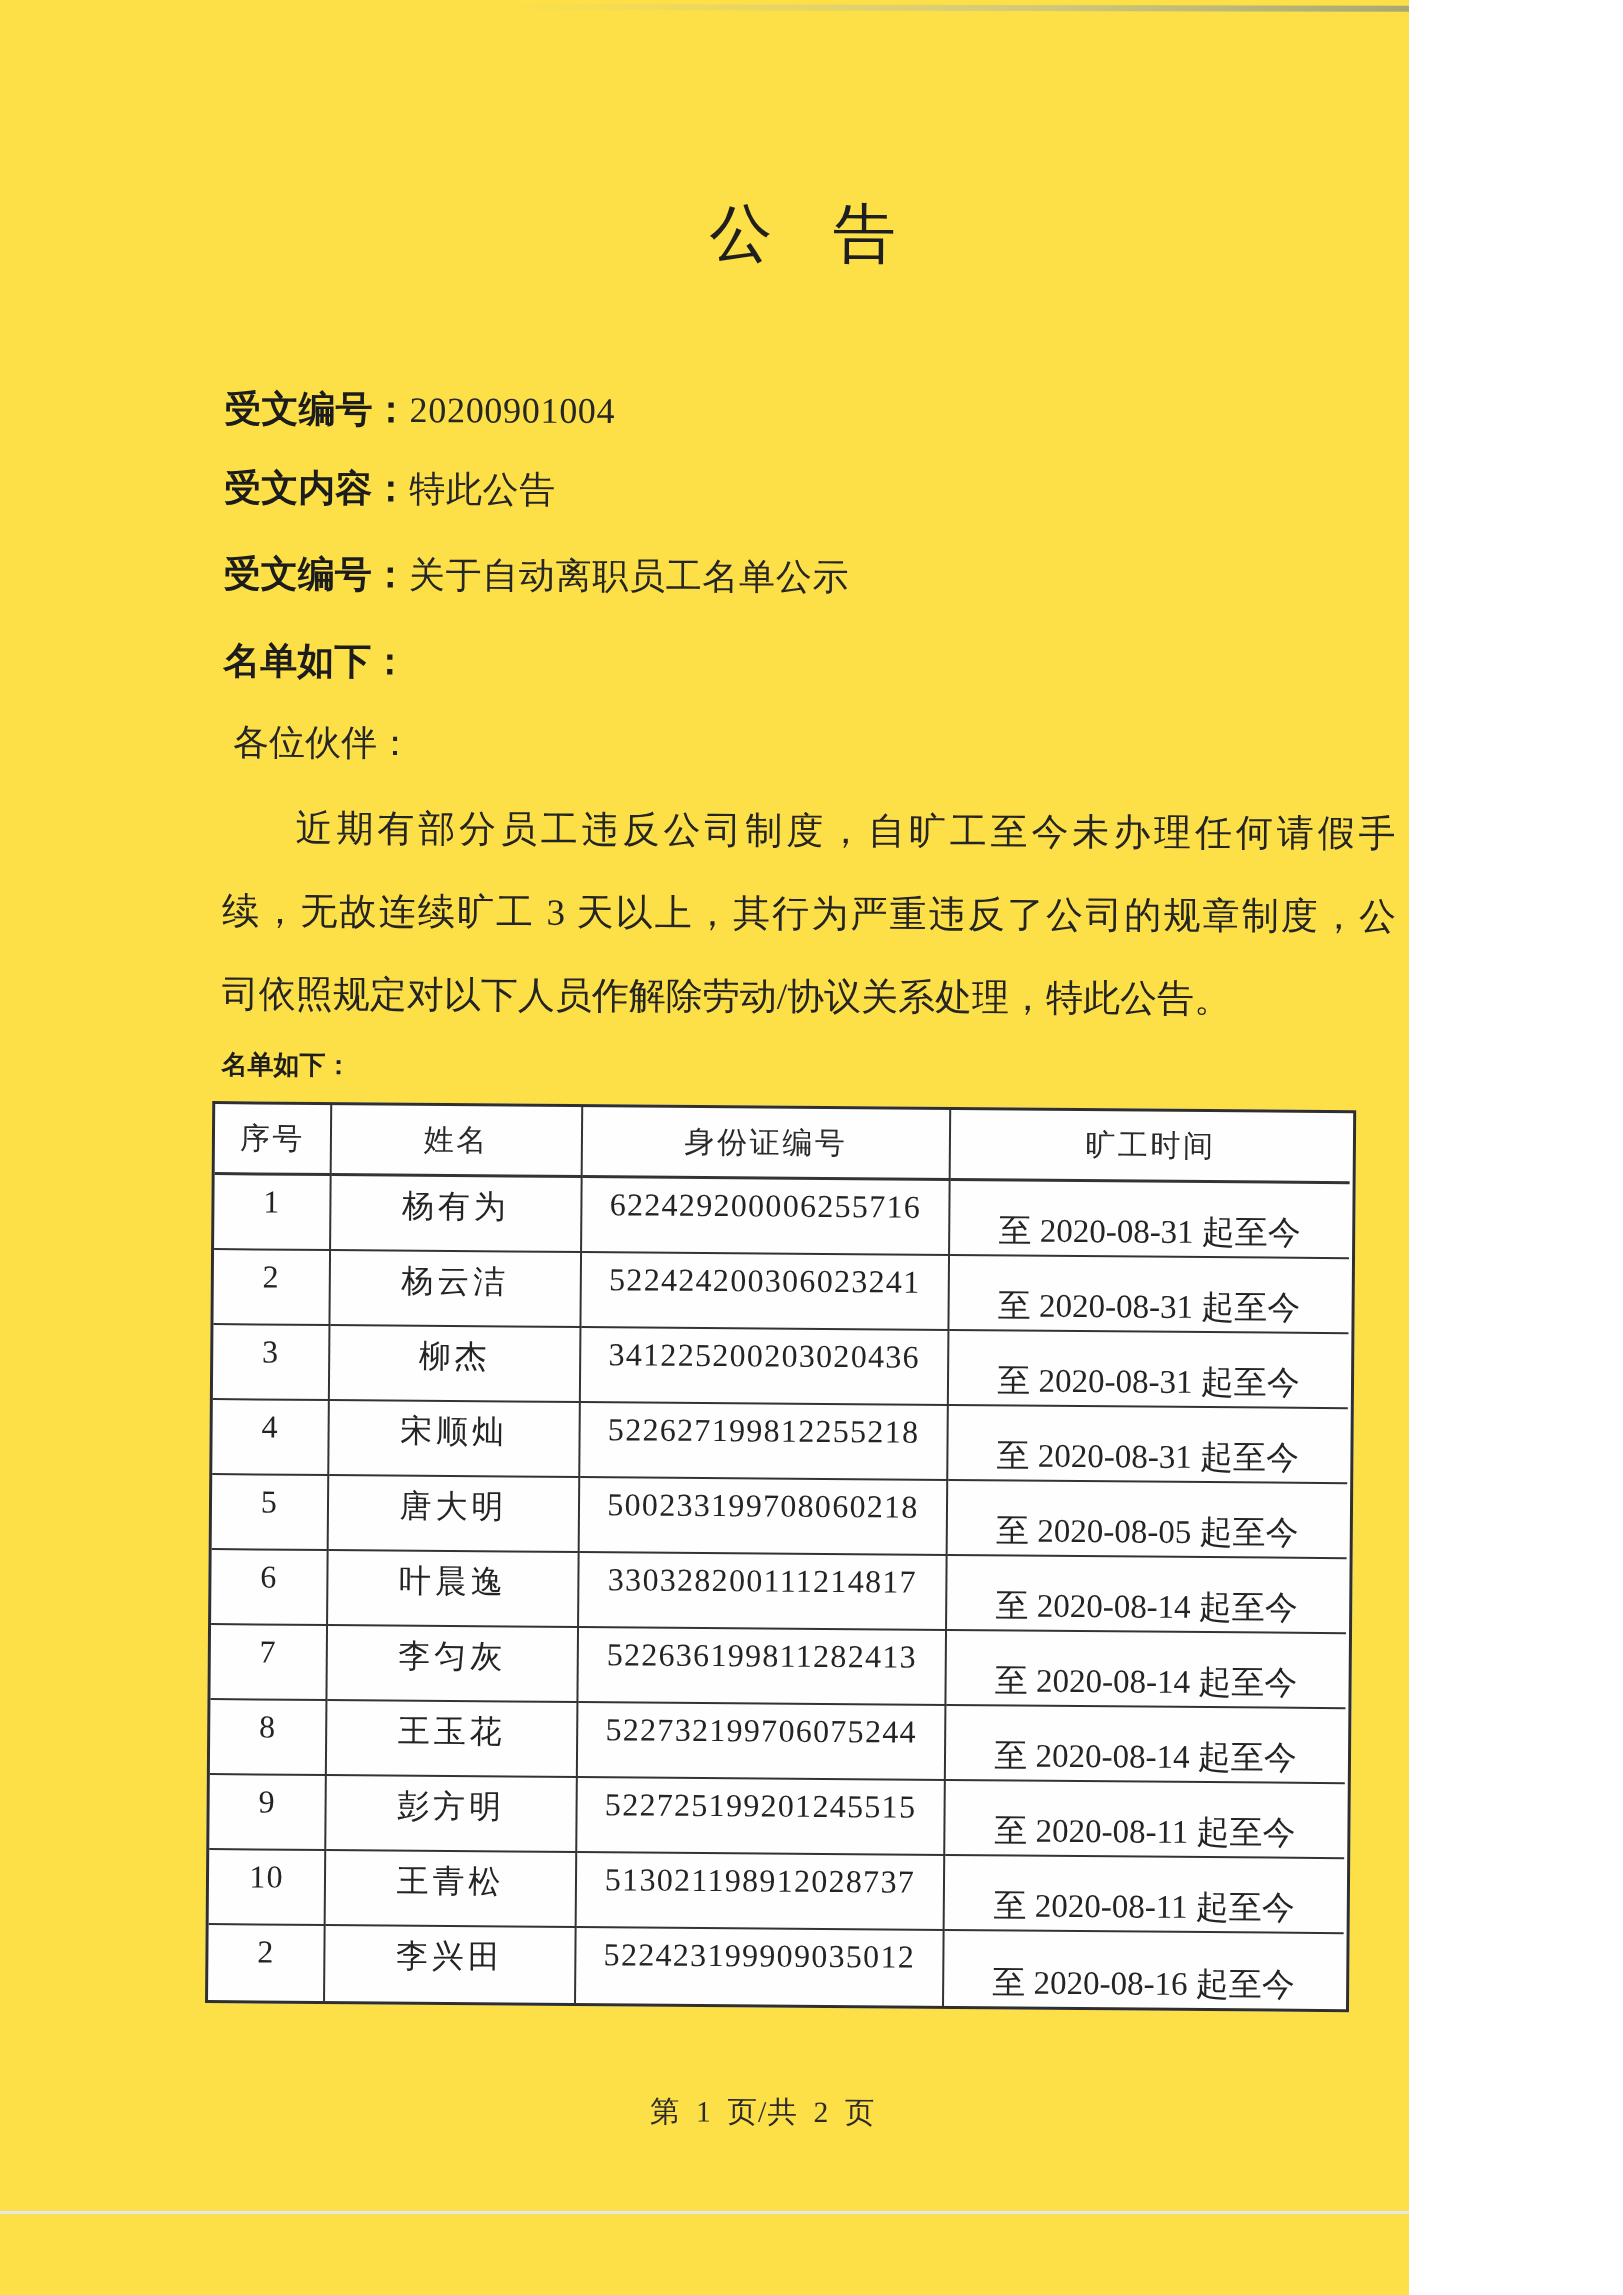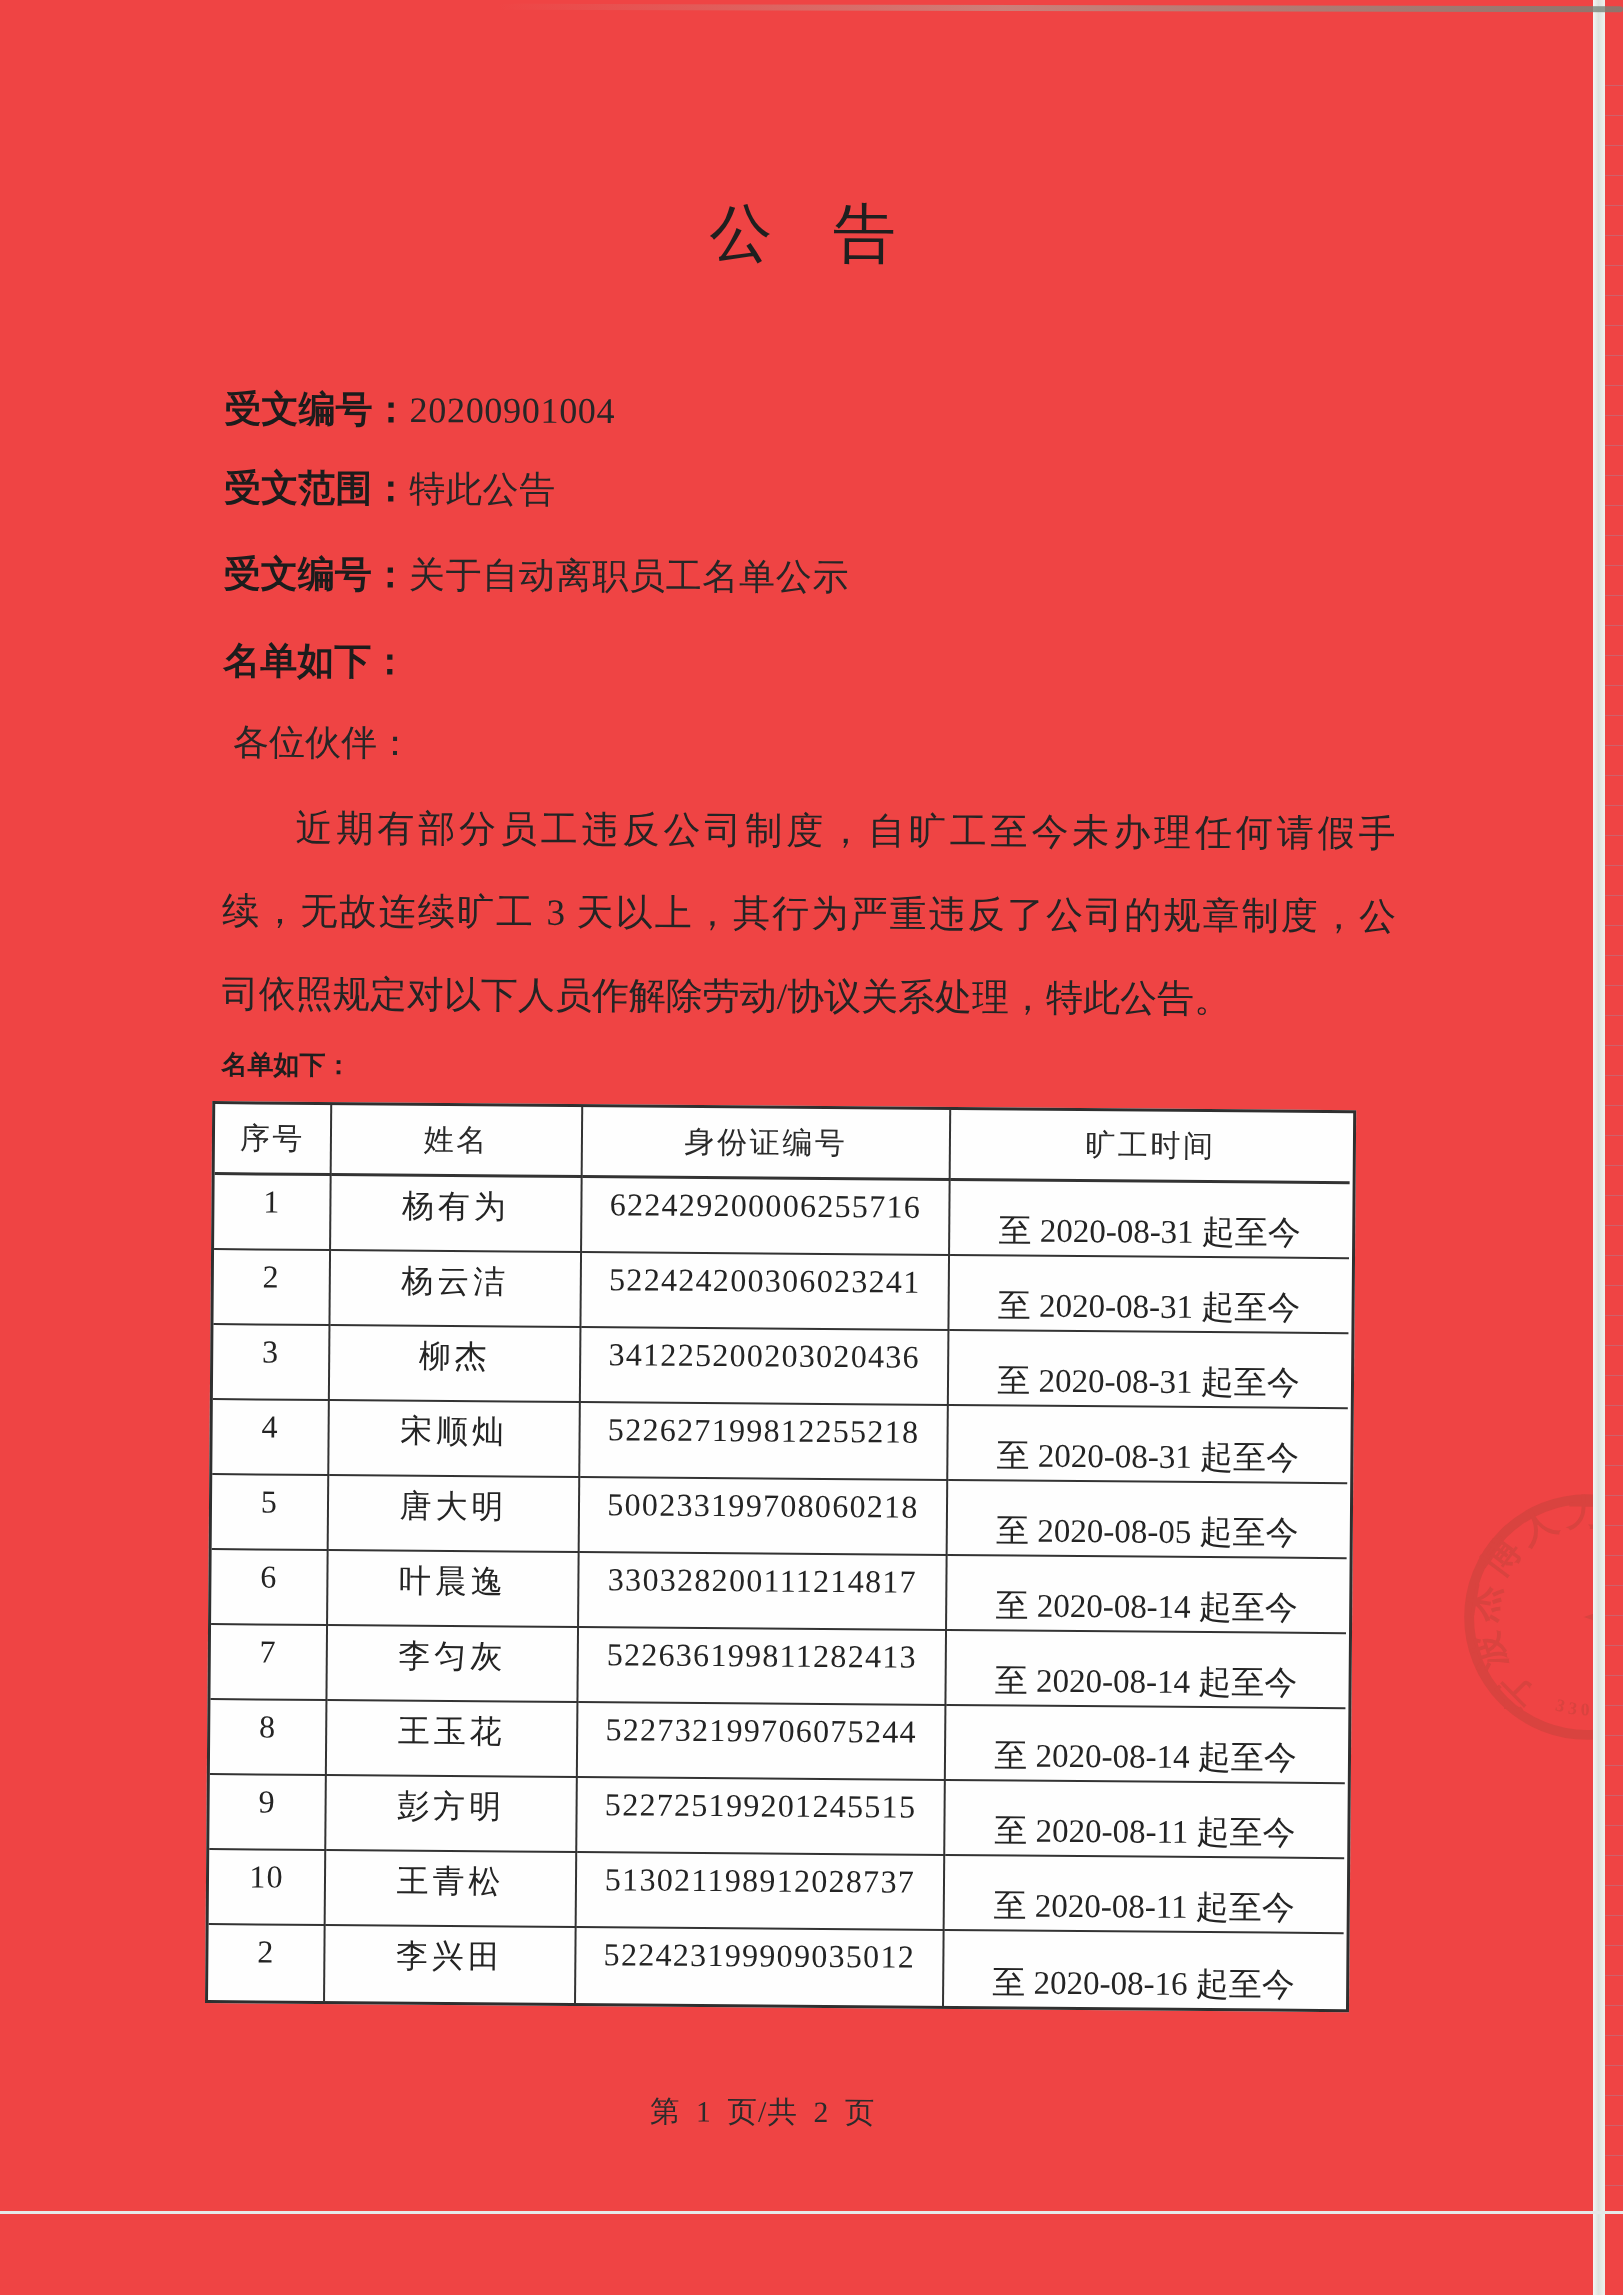--- a/index.html
+++ b/index.html
@@ -1,19 +1,19 @@
 <!DOCTYPE html>
 <html style="font-size:10.5px"><head>
 <meta charset="utf-8">
 <style>
   html,body{margin:0;padding:0;background:#ffffff;}
   .page{
     position:relative;
-    width:1623px;height:2295px;
-    background:#ef4444;
+    width:1409px;height:2295px;
+    background:#fde047;
     overflow:hidden;
     font-family:"Liberation Serif","DejaVu Serif",serif;
     color:#262626;
   }
   
   .top-scan-line{
     position:absolute;left:497px;top:5.2px;width:1126px;height:5.9px;z-index:5;
     background:linear-gradient(90deg,rgba(190,200,190,0),rgba(173,184,173,.5) 45%,rgba(118,130,120,.8));
     border-radius:3.3px;transform:rotate(0.12deg);
   }
@@ -91,21 +91,21 @@
   <div class="bottom-scan-line"></div>
 
   <div class="doc">
 
     <div class="doc-title">公 告</div>
 
     <div class="meta-line m0">
       <span class="lbl">受文编号：</span><span class="val">20200901004</span>
     </div>
     <div class="meta-line m1">
-      <span class="lbl">受文范围：</span><span class="val">特此公告</span>
+      <span class="lbl">受文内容：</span><span class="val">特此公告</span>
     </div>
     <div class="meta-line m2">
       <span class="lbl">受文编号：</span><span class="val">关于自动离职员工名单公示</span>
     </div>
     <div class="meta-line m3">
       <span class="lbl">名单如下：</span><span class="val"></span>
     </div>
 
     <div class="salutation">各位伙伴：</div>
 

